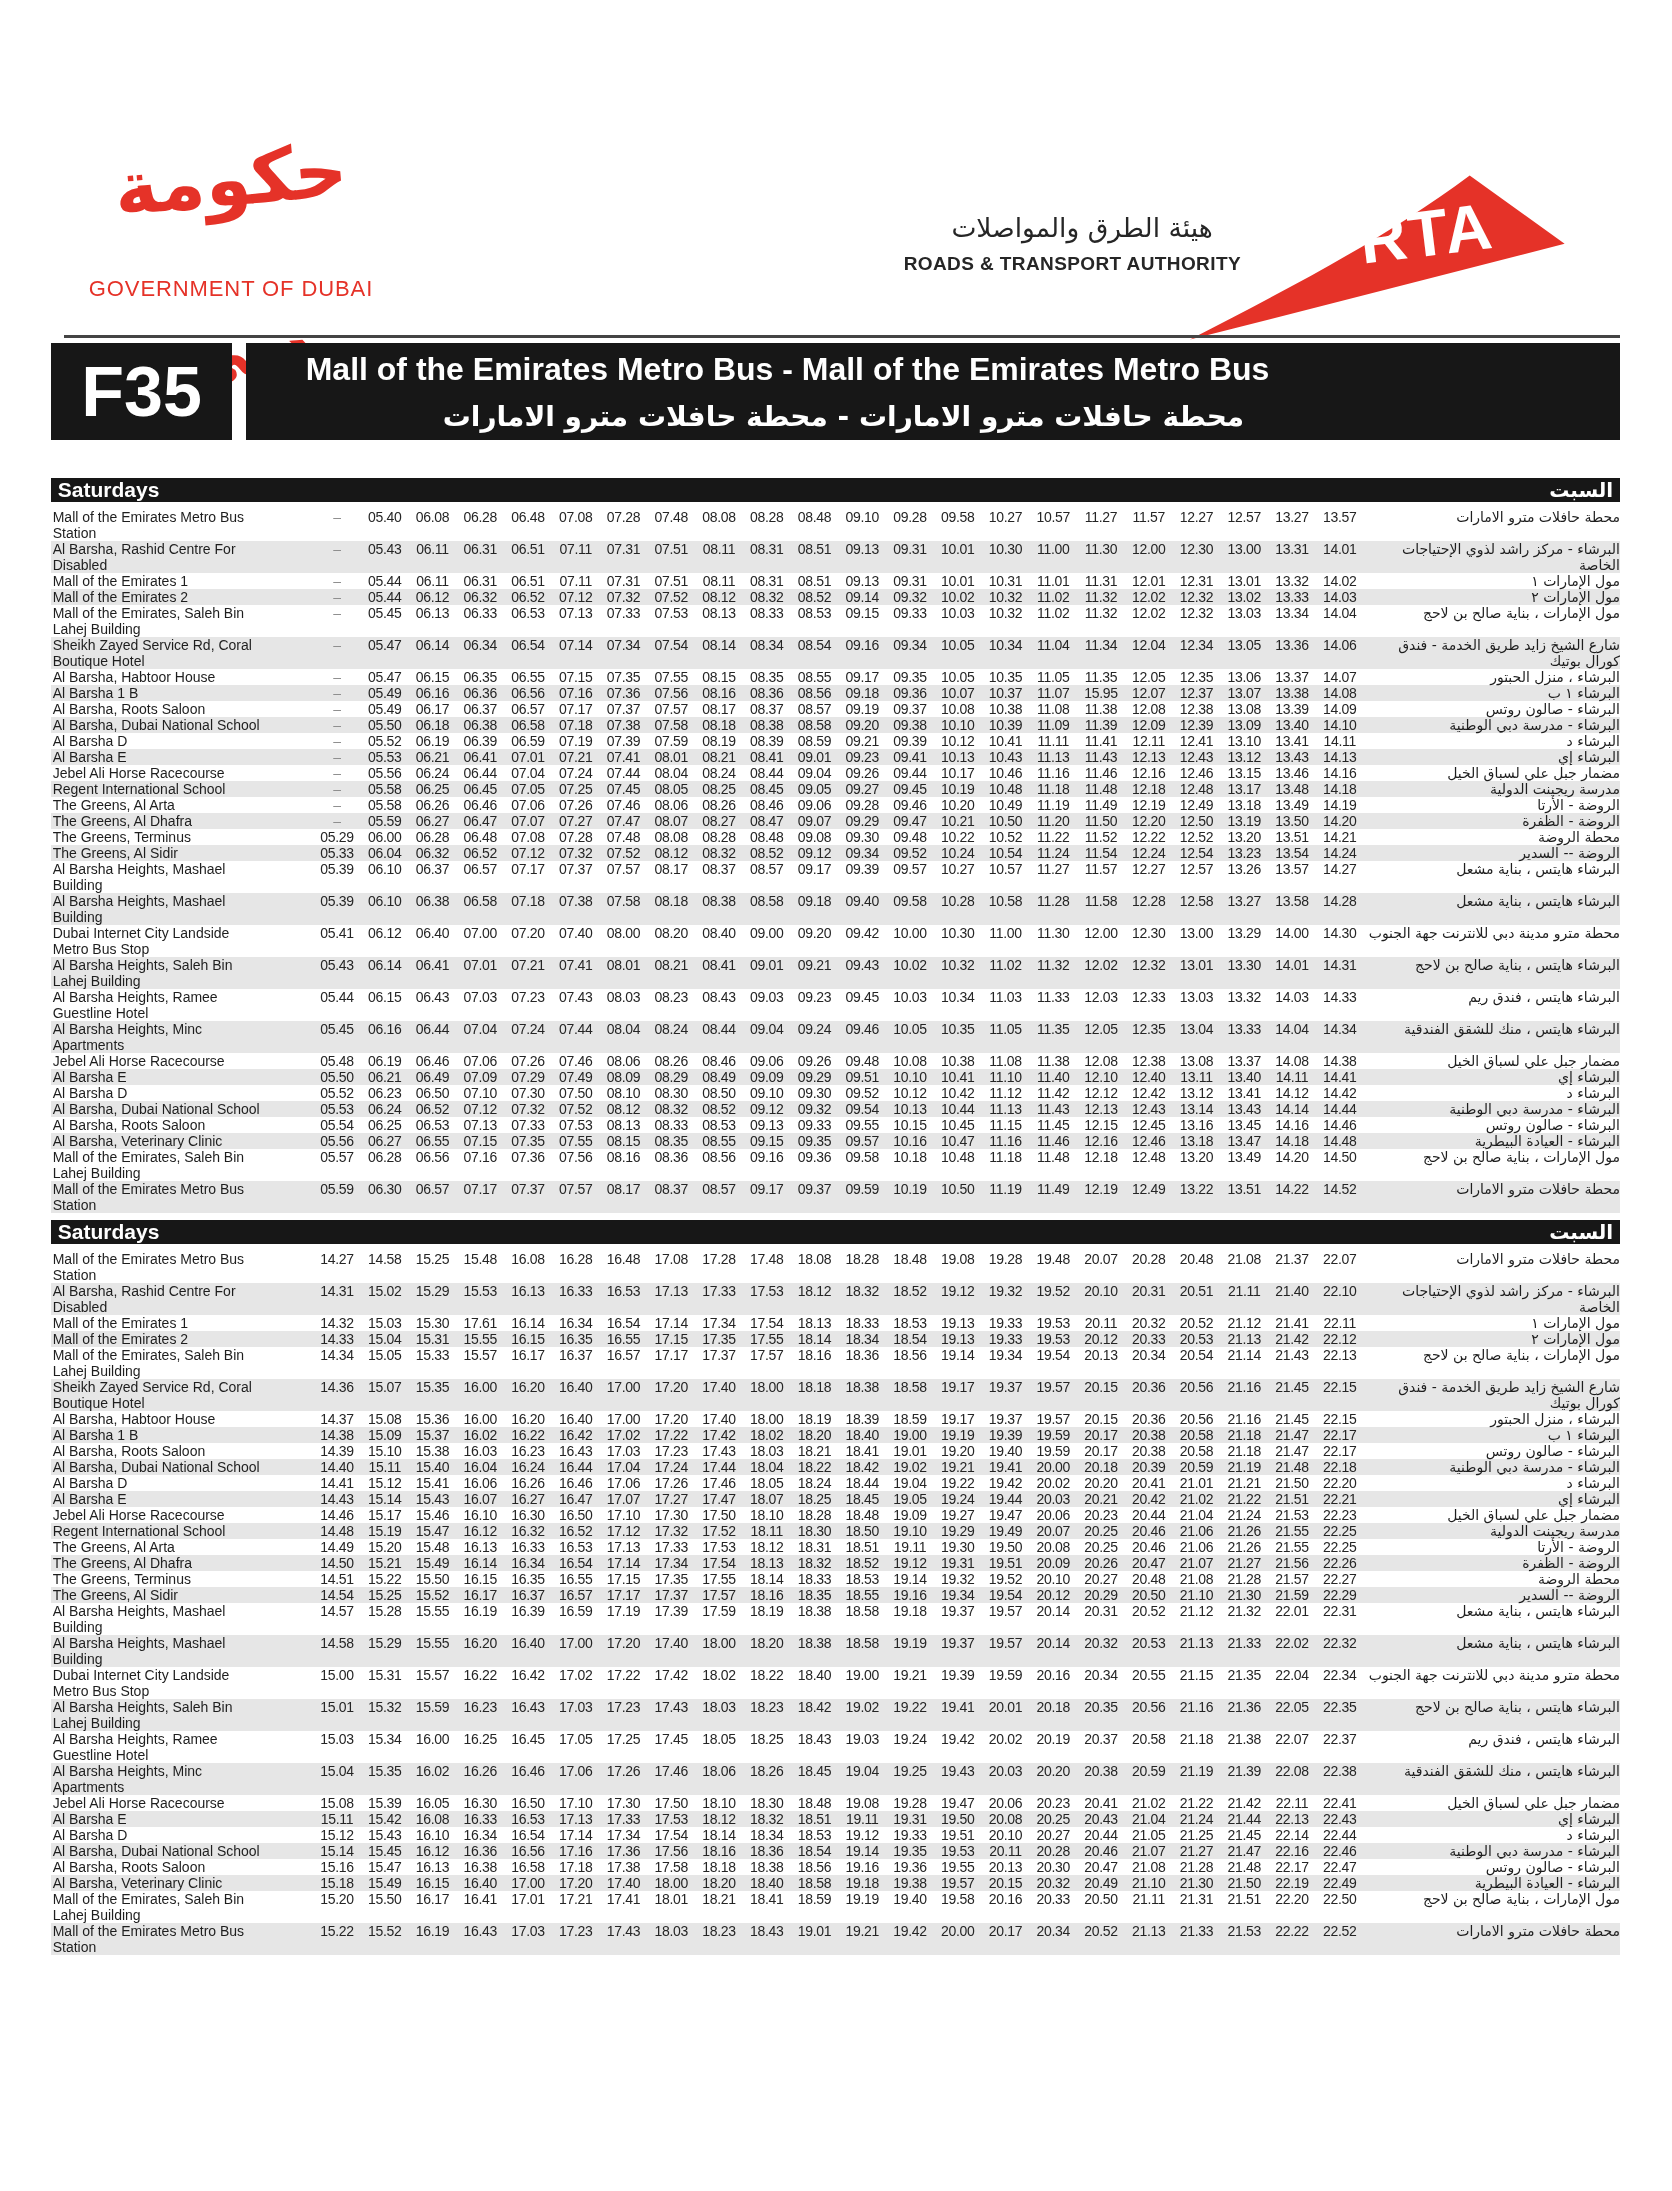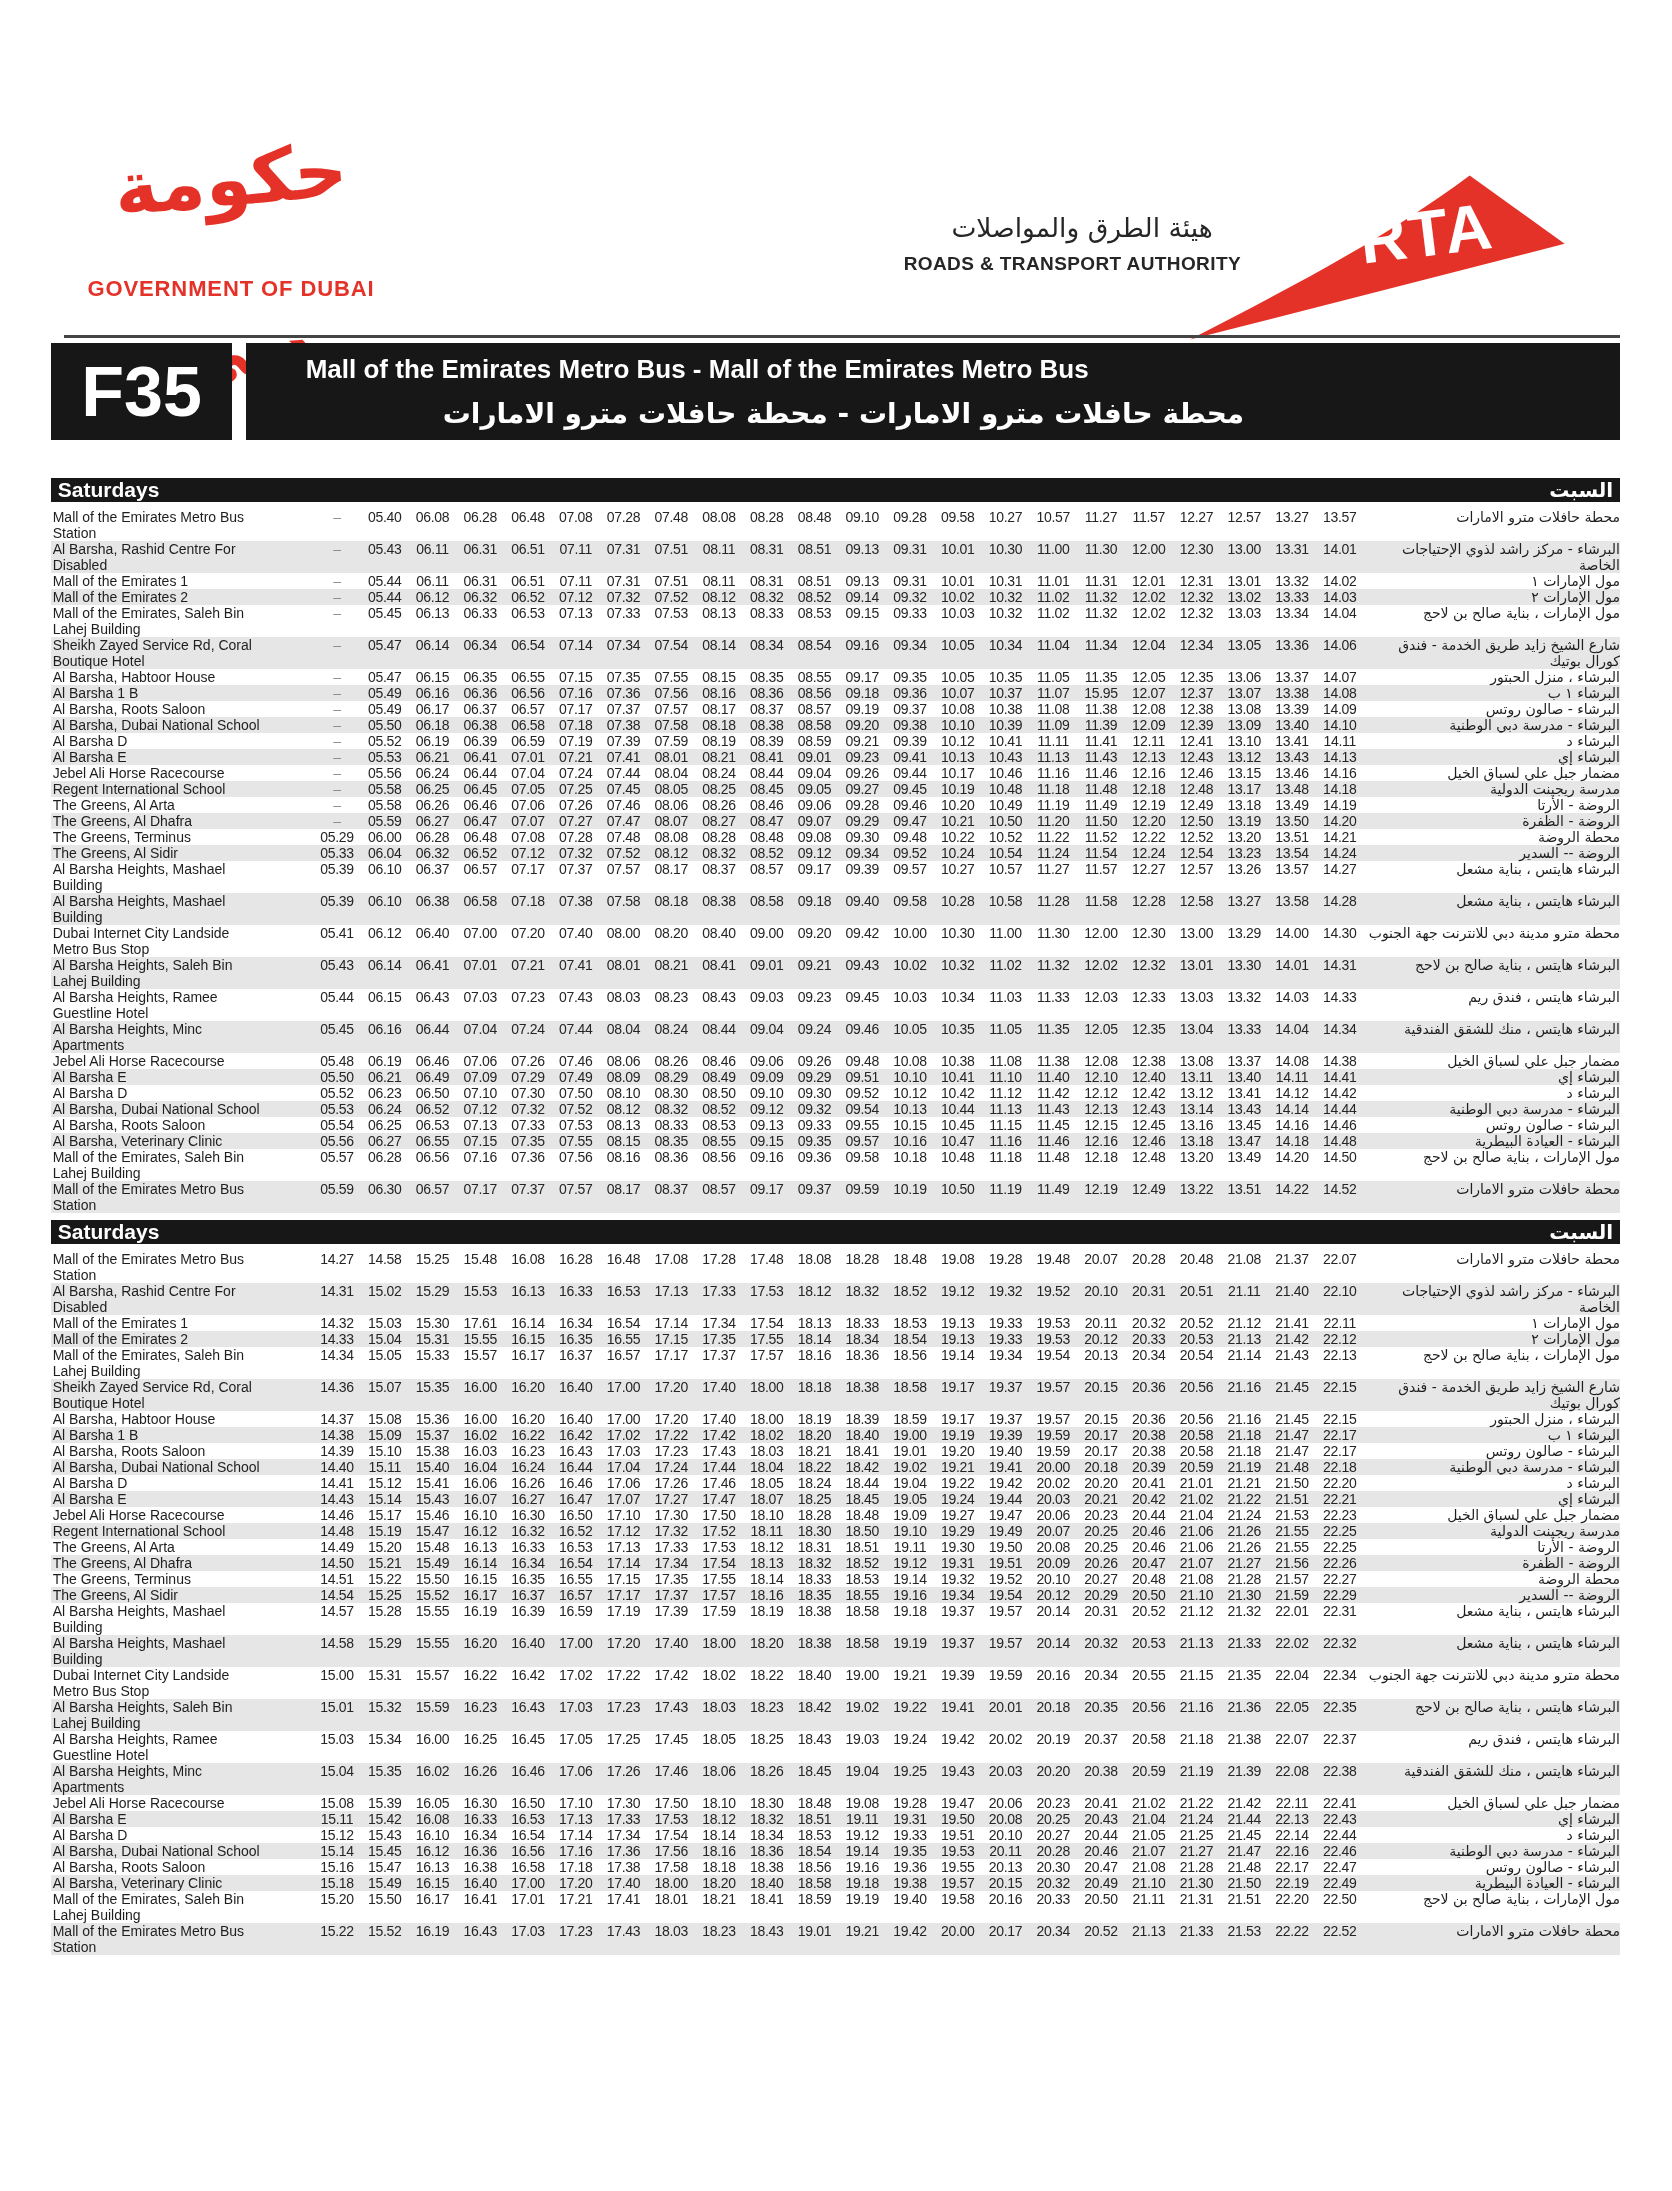--- a/index.html
+++ b/index.html
@@ -10,21 +10,21 @@
   }
   .page { position:absolute; inset:0; overflow:hidden; background:#fff; }
 
   
   .gov-logo { position:absolute; left:81px; top:94px; width:300px; text-align:center; }
   .gov-calligraphy {
     font-family:"DejaVu Sans", sans-serif; color:#e53228; font-weight:bold;
     font-size:74px; line-height:171px; height:180px; transform:rotate(-5deg);
   }
   .gov-caption {
-    color:#e53228; font-weight:bold; font-size:22px; letter-spacing:0.9px;
+    color:#e53228; font-weight:normal; font-size:22px; letter-spacing:0.9px;
     white-space:nowrap; margin-top:1.7px;
   }
   .rta-ar {
     position:absolute; left:881px; top:212px; width:402px; text-align:center;
     font-family:"DejaVu Sans", sans-serif; font-size:26.5px; color:#262626; direction:rtl;
   }
   .rta-en {
     position:absolute; left:839px; top:253px; width:402px; text-align:right;
     font-size:19px; font-weight:bold; letter-spacing:0.4px; color:#262626; white-space:nowrap;
   }
@@ -35,21 +35,21 @@
   
   .route-header { position:absolute; left:51px; top:343px; width:1569px; height:97px; display:flex; gap:13.7px; }
   .route-code-box {
     width:181px; background:#171717; color:#fff; display:flex; align-items:center; justify-content:center;
     font-size:70px; font-weight:bold;
   }
   .route-title-box {
     flex:1; background:#171717; color:#fff; display:flex; flex-direction:column;
     justify-content:center; align-items:flex-start; padding-left:60px; gap:12px;
   }
-  .route-title-en { font-size:26px; font-weight:bold; }
+  .route-title-en { font-size:32px; font-weight:bold; }
   .route-title-ar { font-family:"DejaVu Sans", sans-serif; font-size:28px; font-weight:bold; direction:rtl; padding-left:137px; }
 
   
   .section { position:absolute; left:51px; width:1569px; }
   #section-0 { top:478px; }
   #section-1 { top:1220px; }
   .day-bar {
     background:#171717; color:#fff; height:24px; display:flex; align-items:center;
     justify-content:space-between; padding:0 6.8px; margin-bottom:6.8px;
   }

